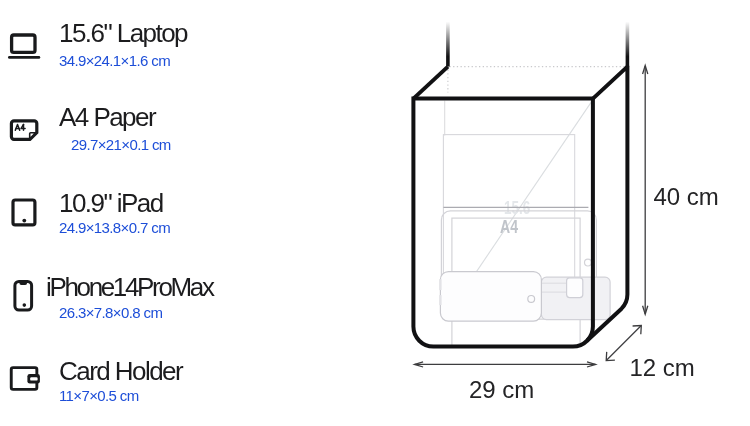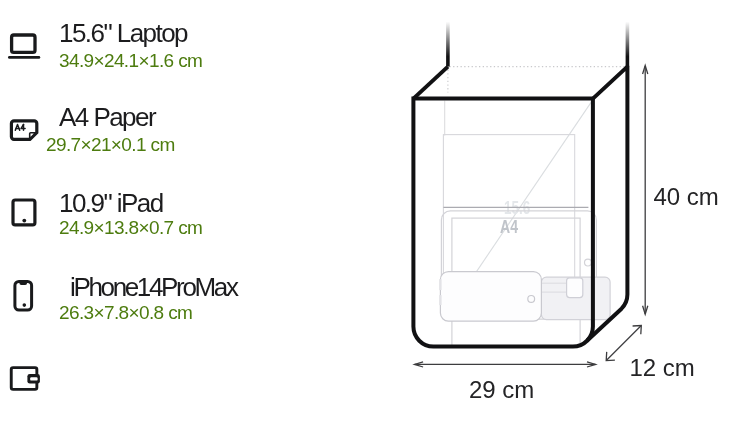--- a/index.html
+++ b/index.html
@@ -1,37 +1,39 @@
 <!DOCTYPE html>
 <html><head>
 <meta charset="utf-8">
 <style>
   html,body{margin:0;padding:0;}
   body{width:750px;height:426px;background:#ffffff;overflow:hidden;
        font-family:"Liberation Sans",sans-serif;-webkit-font-smoothing:antialiased;}
   #page{position:relative;width:750px;height:426px;}
   .t{position:absolute;white-space:nowrap;color:#1c1c1e;font-size:26px;line-height:25px;letter-spacing:-1.55px;}
-  .s{position:absolute;white-space:nowrap;color:#4d7c0f;font-size:19px;line-height:17px;letter-spacing:-0.62px;}
+  .s{position:absolute;white-space:nowrap;color:#1d4ed8;font-size:15px;line-height:17px;letter-spacing:-0.62px;}
 </style>
 </head>
 <body>
 <div id="page">
 
   <div class="t" style="left:59px;top:21px;">15.6" Laptop</div>
   <div class="s" style="left:59px;top:52px;">34.9×24.1×1.6 cm</div>
 
   <div class="t" style="left:59px;top:105px;">A4 Paper</div>
-  <div class="s" style="left:46px;top:136px;">29.7×21×0.1 cm</div>
+  <div class="s" style="left:71px;top:136px;">29.7×21×0.1 cm</div>
 
   <div class="t" style="left:59px;top:191px;">10.9" iPad</div>
   <div class="s" style="left:59px;top:219px;">24.9×13.8×0.7 cm</div>
 
-  <div class="t" style="left:70px;top:275px;letter-spacing:-2.35px;">iPhone14ProMax</div>
+  <div class="t" style="left:46px;top:275px;letter-spacing:-2.35px;">iPhone14ProMax</div>
   <div class="s" style="left:59px;top:304px;">26.3×7.8×0.8 cm</div>
 
+  <div class="t" style="left:59px;top:359px;">Card Holder</div>
+  <div class="s" style="left:59px;top:386.5px;">11×7×0.5 cm</div>
 
   <svg style="position:absolute;left:0;top:0;" width="750" height="426" viewBox="0 0 750 426">
 
     <rect x="11.6" y="35" width="23.4" height="17.4" rx="2.2" fill="none" stroke="#191a1c" stroke-width="3.3"></rect>
     <rect x="8" y="56" width="32.3" height="2.8" rx="1.4" fill="#191a1c"></rect>
 
     <path d="M14 120.8 H34.2 A2.6 2.6 0 0 1 36.8 123.4 V132.6 L29.9 139.4 H14 A2.6 2.6 0 0 1 11.4 136.8 V123.4 A2.6 2.6 0 0 1 14 120.8 Z" fill="none" stroke="#191a1c" stroke-width="3.2"></path>
     <path d="M29.7 138.7 L29.7 133.7 A0.9 0.9 0 0 1 30.6 132.8 L35.6 132.8 Z" fill="#ffffff" stroke="#191a1c" stroke-width="1.6" stroke-linejoin="round"></path>
     <g stroke="#191a1c" stroke-width="1.5" fill="none" stroke-linecap="round" stroke-linejoin="round">
       <path d="M15.3 130.2 L17.5 124.5 L19.7 130.2"></path>

